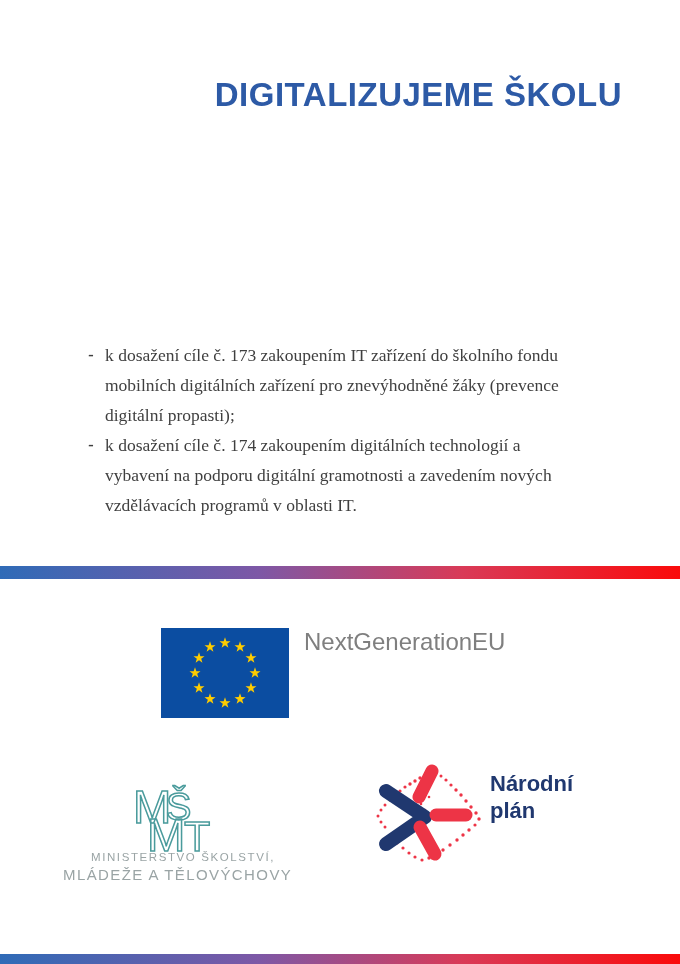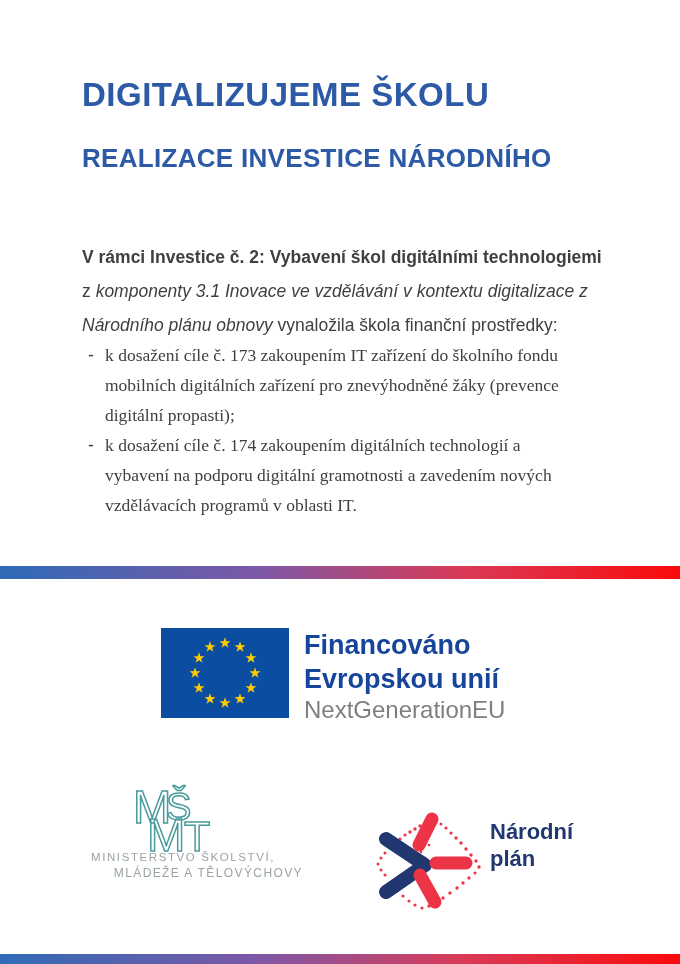--- a/index.html
+++ b/index.html
@@ -8,20 +8,21 @@
     width:680px;height:964px;
     margin:0 auto;
     background:#ffffff;
     font-family:"Liberation Sans", sans-serif;
     overflow:hidden;
   }
   .title{
     position:absolute;left:82px;top:76px;width:540px;
     font-size:33px;font-weight:bold;letter-spacing:0.5px;
     color:var(--heading_blue);
+    text-align:right;
   }
   .subtitle{
     position:absolute;left:82px;top:139px;width:540px;
     font-size:26px;font-weight:bold;line-height:39px;letter-spacing:0.3px;
     color:var(--heading_blue);
   }
   .intro{
     position:absolute;left:82px;top:240px;width:522px;
     font-size:17.5px;line-height:34px;color:var(--body_text);
   }
@@ -62,48 +63,44 @@
   .msmt-mono{position:absolute;left:68px;top:3px;width:102px;height:70px;overflow:visible;}
   .msmt-mono text{
     font-family:"Liberation Sans", sans-serif;
     fill:none;stroke:var(--msmt_teal);stroke-width:1.5px;
   }
   .msmt-cap1{
     position:absolute;left:0;top:71px;width:240px;text-align:center;
     font-size:11.5px;letter-spacing:1.6px;color:var(--msmt_caption_gray);
   }
   .msmt-cap2{
-    position:absolute;left:0;top:86px;width:240px;text-align:right;
-    font-size:12px;letter-spacing:1.4px;color:var(--msmt_caption_gray);
-  }
-  .npo{position:absolute;left:373px;top:810px;width:260px;height:104px;}
+    position:absolute;left:0;top:86px;width:240px;text-align:left;
+    font-size:15px;letter-spacing:1.4px;color:var(--msmt_caption_gray);
+  }
+  .npo{position:absolute;left:373px;top:762px;width:260px;height:104px;}
   .npo-mark{position:absolute;left:0;top:2px;width:112px;height:100px;}
   .npo-blue-stroke{stroke:var(--npo_blue);stroke-width:14;stroke-linecap:round;stroke-linejoin:round;fill:none;}
   .npo-red-stroke{stroke:var(--npo_red);stroke-width:13;stroke-linecap:round;fill:none;}
   .npo-dot{fill:var(--npo_red);}
   .npo-text{
     position:absolute;left:117px;top:8px;width:140px;
     font-size:22px;font-weight:bold;line-height:27px;
     color:var(--npo_blue);
   }
 </style>
 </head>
 <body>
 
 <div class="page">
 
   <div class="title">DIGITALIZUJEME ŠKOLU</div>
 
   <div class="subtitle">
-    <div>REALIZACE INVESTICE NÁRODNÍHO</div>
-  </div>
-
-  <div class="intro">
-    <span class="b">V rámci Investice č. 2: Vybavení škol digitálními technologiemi</span><span>z </span><span class="i">komponenty 3.1 Inovace ve vzdělávání v kontextu digitalizace z Národního plánu obnovy</span><span> vynaložila škola finanční prostředky:</span>
-  </div>
+  </div>
+
 
   <div class="bullets">
     <div class="bullet">
       <span class="dash">-</span>
       <span class="btxt">k dosažení cíle č. 173 zakoupením IT zařízení do školního fondu mobilních digitálních zařízení pro znevýhodněné žáky (prevence digitální propasti);</span>
     </div>
     <div class="bullet">
       <span class="dash">-</span>
       <span class="btxt">k dosažení cíle č. 174 zakoupením digitálních technologií a vybavení na podporu digitální gramotnosti a zavedením nových vzdělávacích programů v oblasti IT.</span>
     </div>
@@ -122,24 +119,20 @@
         <polygon points="79.00,65.18 80.35,69.12 84.52,69.19 81.19,71.69 82.41,75.67 79.00,73.28 75.59,75.67 76.81,71.69 73.48,69.19 77.65,69.12" class="eu-star"></polygon>
         <polygon points="64.00,69.20 65.35,73.14 69.52,73.21 66.19,75.71 67.41,79.69 64.00,77.30 60.59,79.69 61.81,75.71 58.48,73.21 62.65,73.14" class="eu-star"></polygon>
         <polygon points="49.00,65.18 50.35,69.12 54.52,69.19 51.19,71.69 52.41,75.67 49.00,73.28 45.59,75.67 46.81,71.69 43.48,69.19 47.65,69.12" class="eu-star"></polygon>
         <polygon points="38.02,54.20 39.37,58.14 43.54,58.21 40.21,60.71 41.43,64.69 38.02,62.30 34.61,64.69 35.83,60.71 32.50,58.21 36.67,58.14" class="eu-star"></polygon>
         <polygon points="34.00,39.20 35.35,43.14 39.52,43.21 36.19,45.71 37.41,49.69 34.00,47.30 30.59,49.69 31.81,45.71 28.48,43.21 32.65,43.14" class="eu-star"></polygon>
         <polygon points="38.02,24.20 39.37,28.14 43.54,28.21 40.21,30.71 41.43,34.69 38.02,32.30 34.61,34.69 35.83,30.71 32.50,28.21 36.67,28.14" class="eu-star"></polygon>
         <polygon points="49.00,13.22 50.35,17.16 54.52,17.23 51.19,19.73 52.41,23.71 49.00,21.32 45.59,23.71 46.81,19.73 43.48,17.23 47.65,17.16" class="eu-star"></polygon>
       </g>
   </svg>
   <div class="eu-text">
-    <div class="funded">
-      <div>Financováno</div>
-      <div>Evropskou unií</div>
-    </div>
     <div class="nextgen">NextGenerationEU</div>
   </div>
 
   <div class="msmt">
     <svg class="msmt-mono" viewBox="0 0 102 70" xmlns="http://www.w3.org/2000/svg">
       <text x="2" y="40" font-size="46">M</text>
       <text x="35" y="37" font-size="38">Š</text>
       <text x="16" y="68" font-size="46">M</text>
       <text x="53" y="68" font-size="43">T</text>
     </svg>

